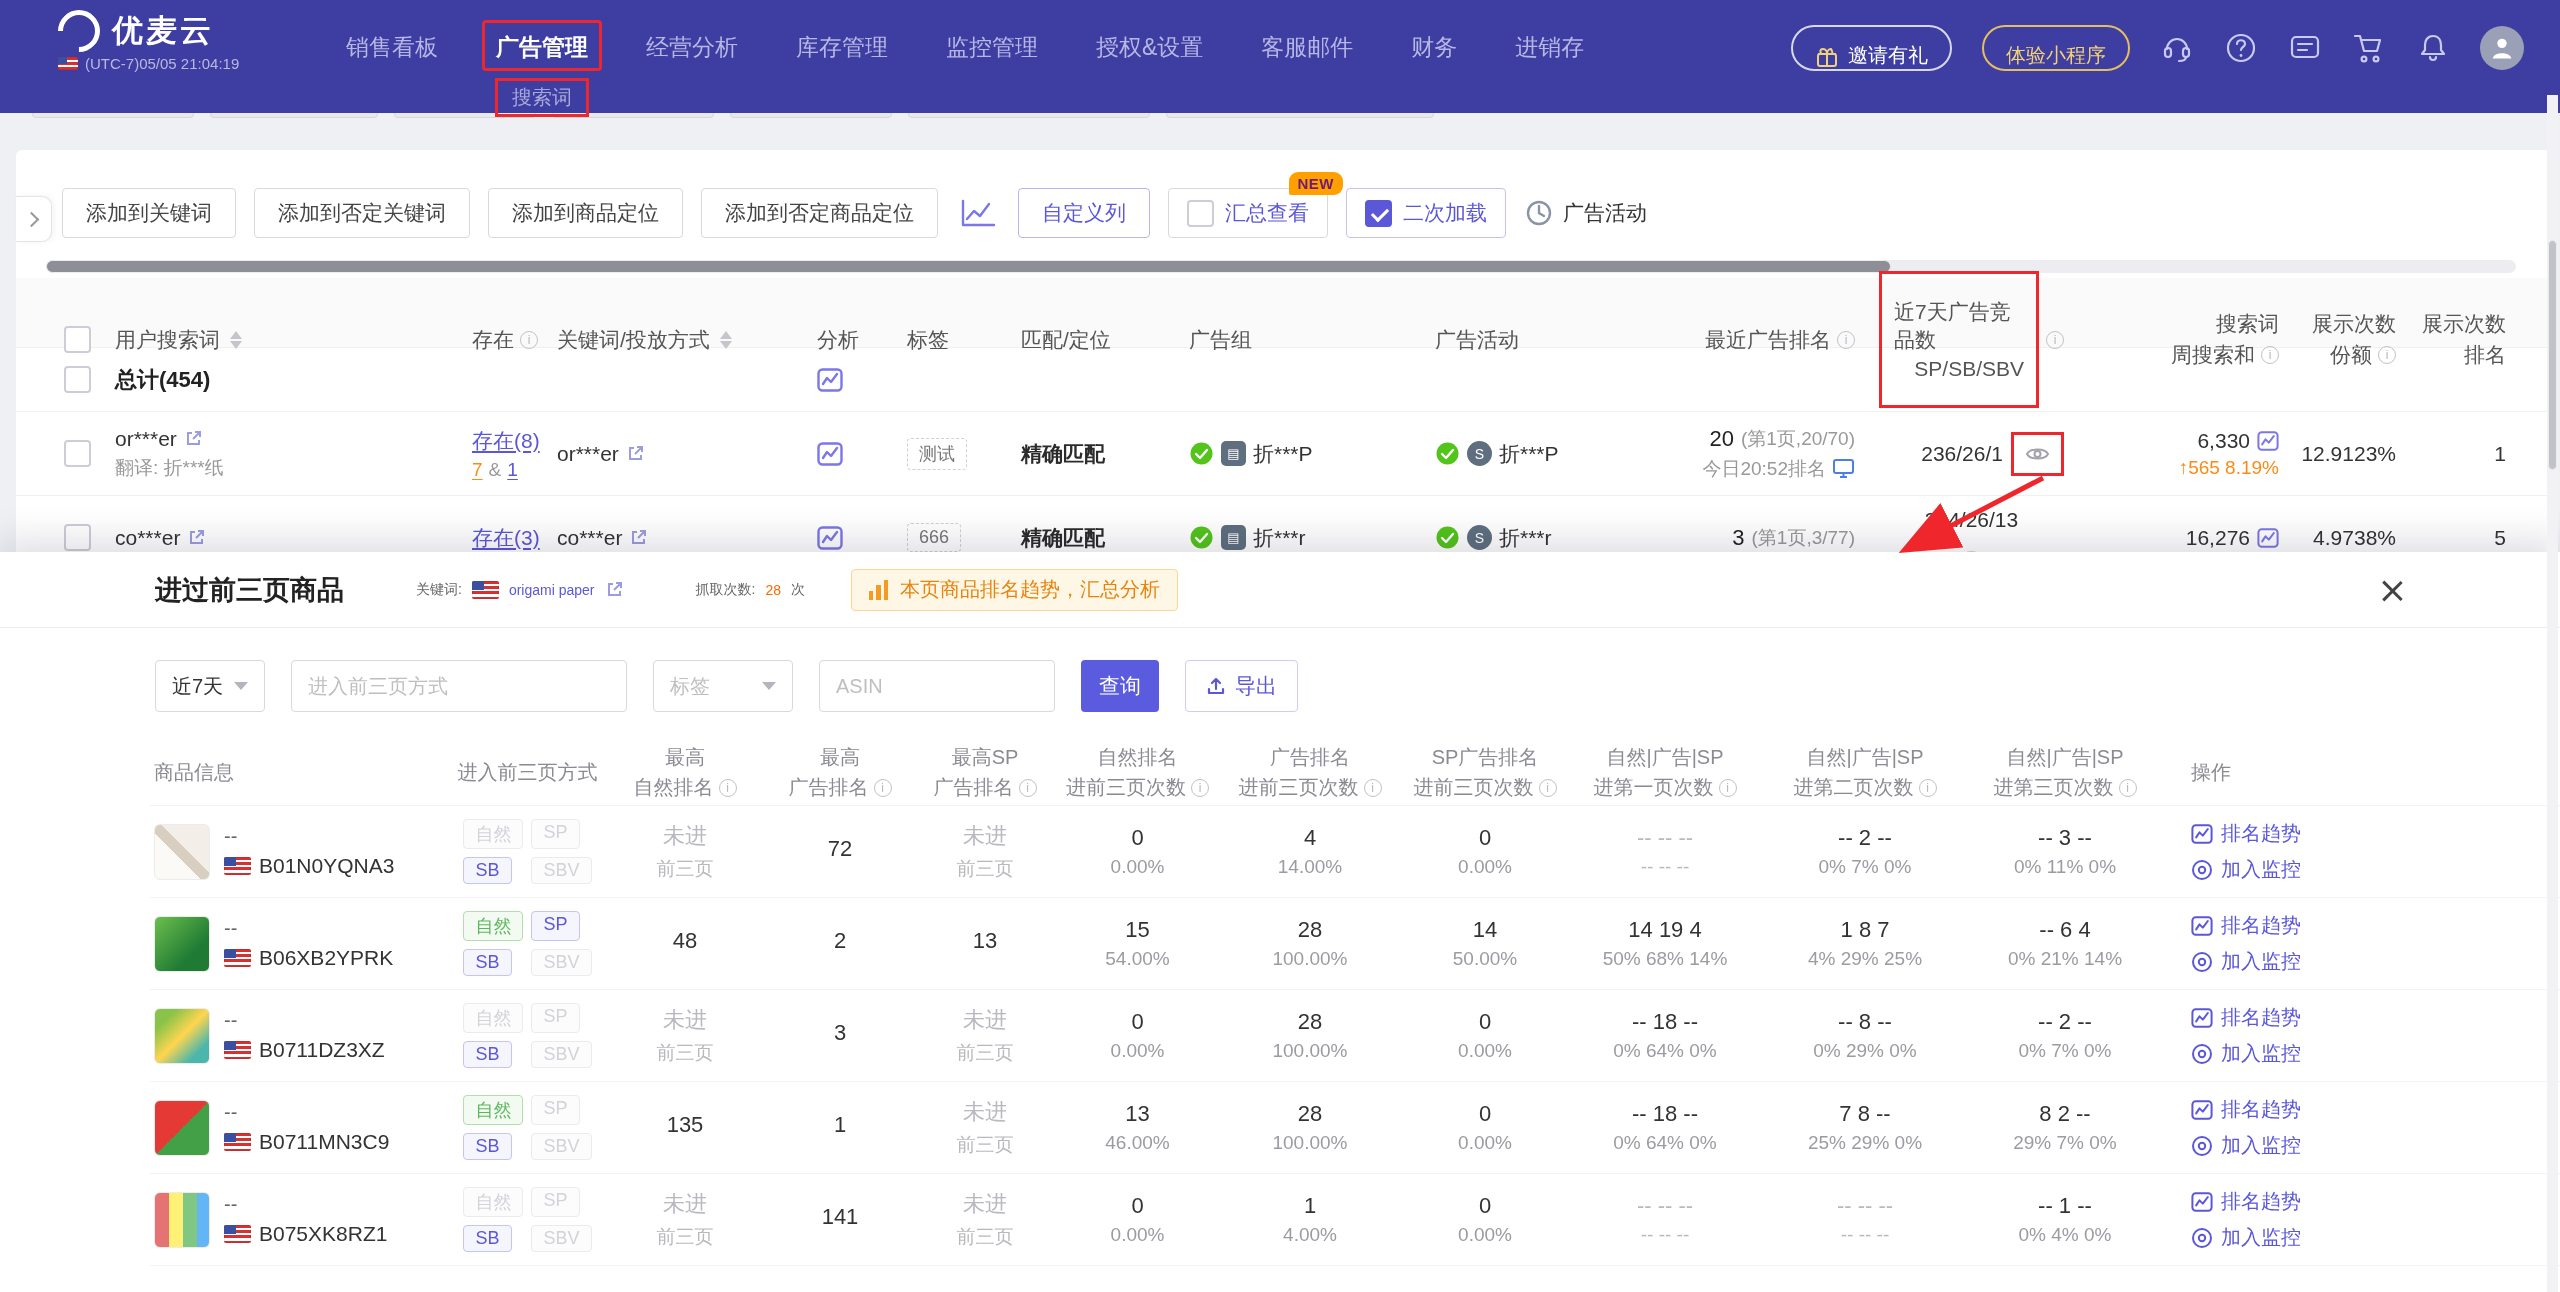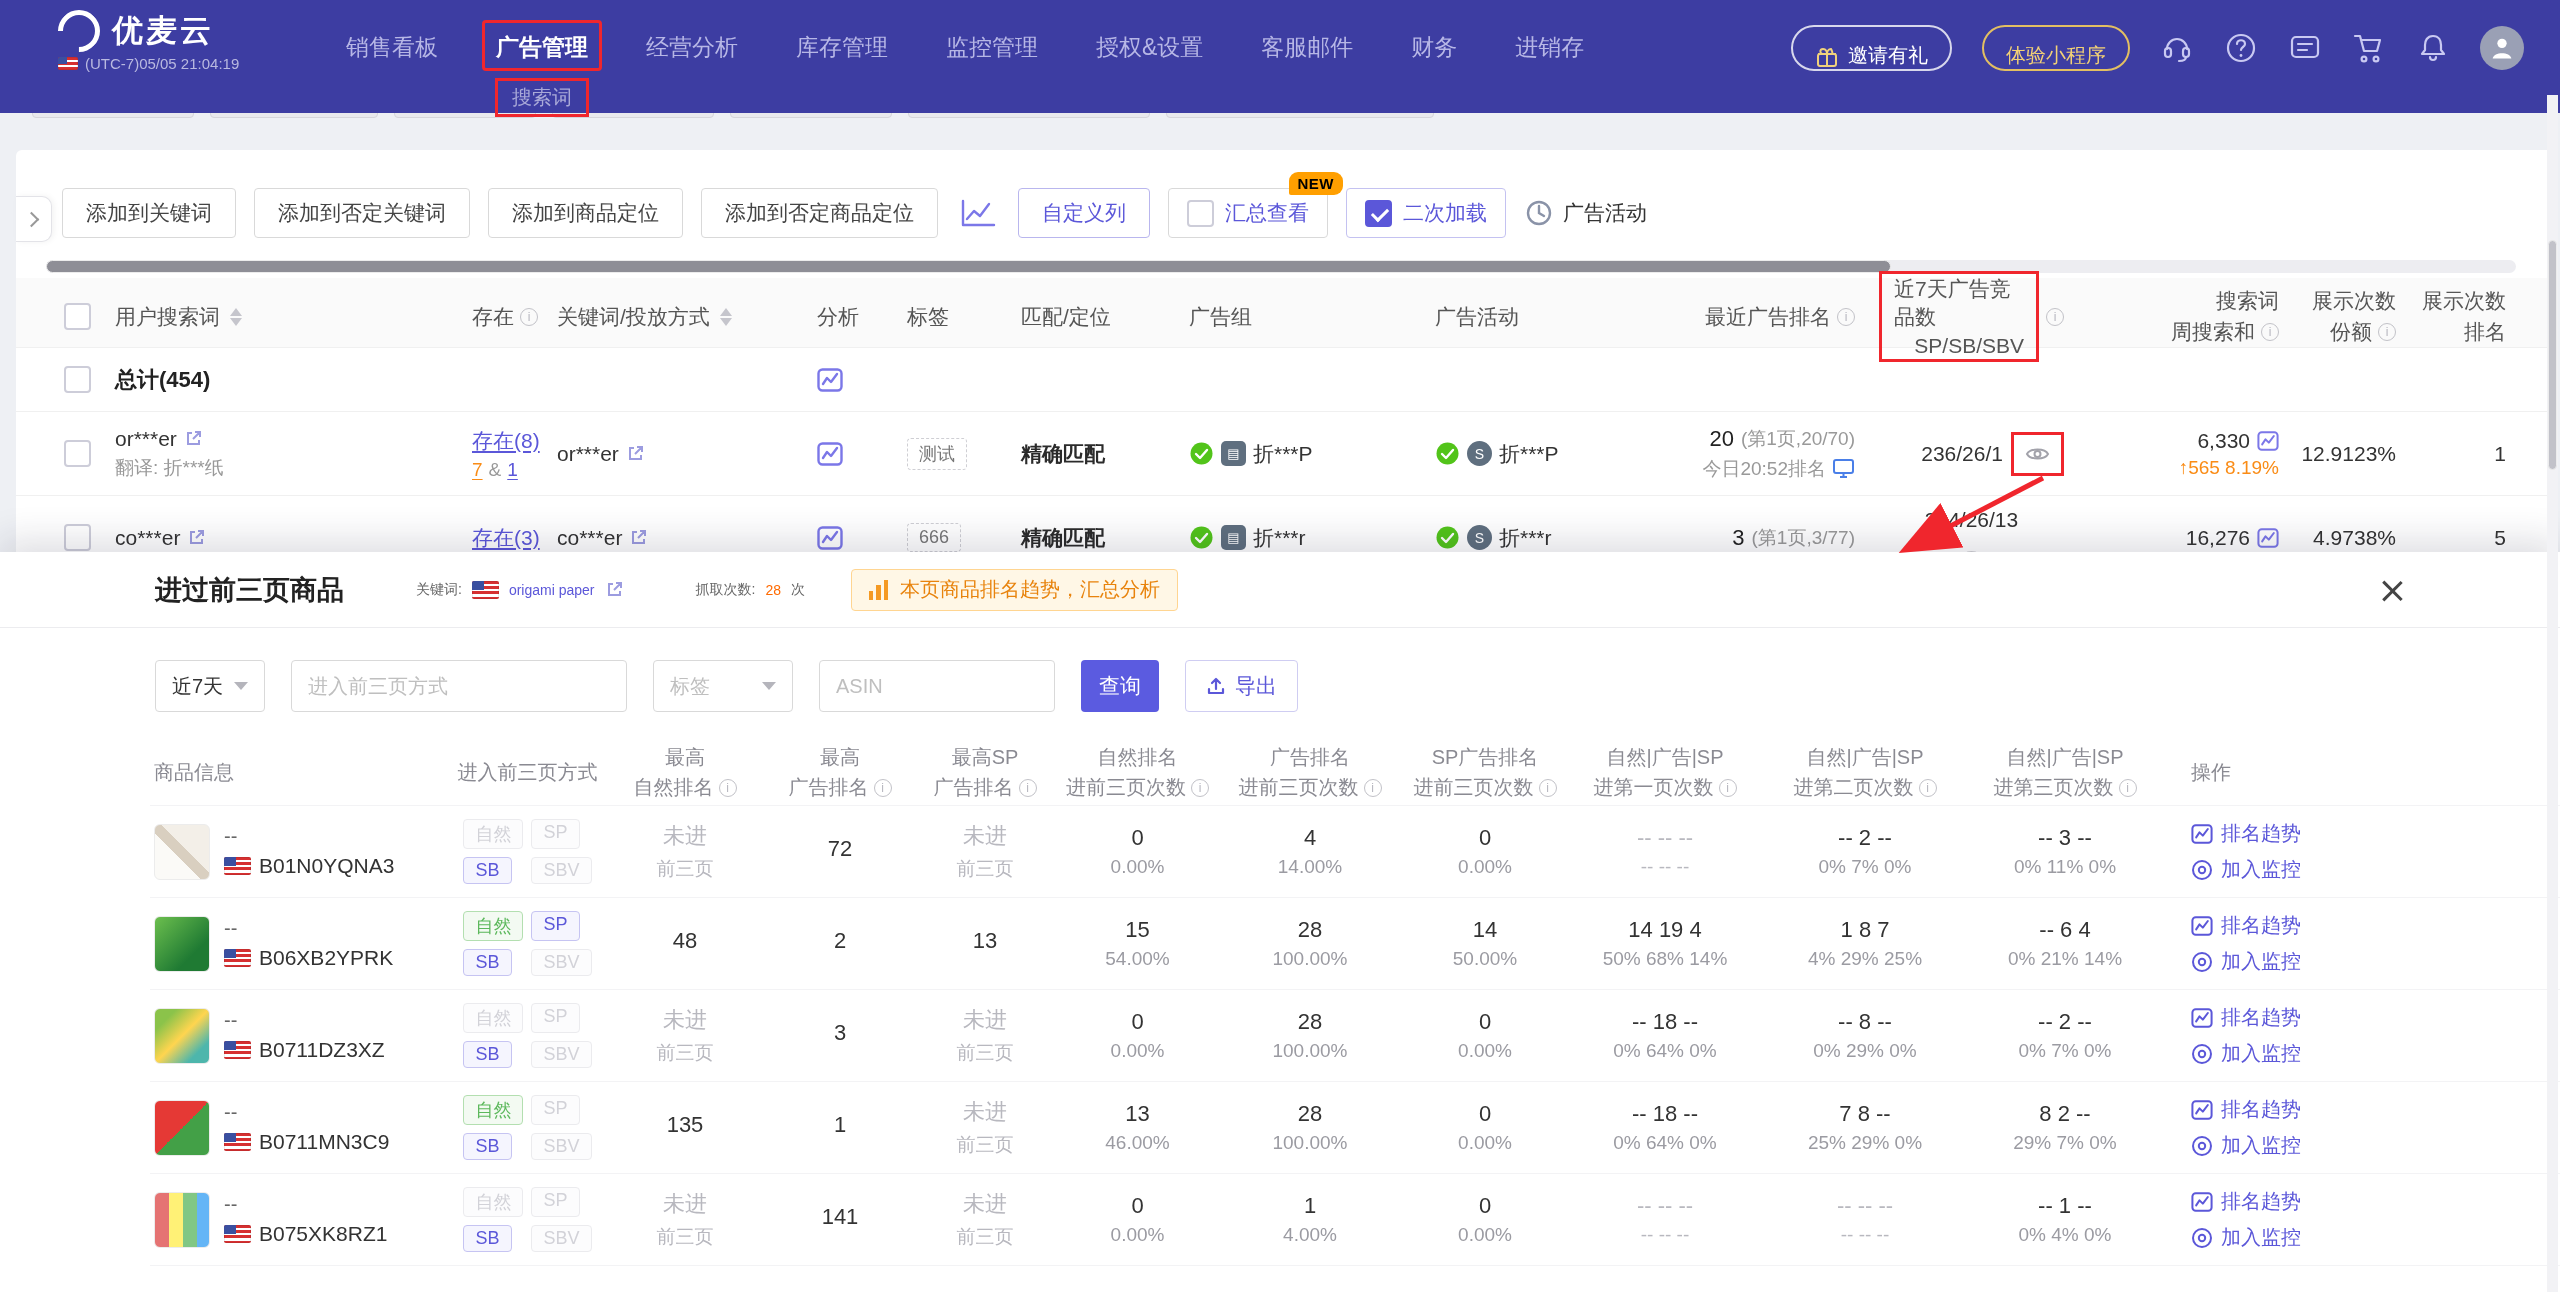--- a/index.html
+++ b/index.html
@@ -39,21 +39,21 @@
   .btn{height:50px;padding:0 23px;border:1px solid #d9d9d9;border-radius:4px;background:#fff;font-size:21px;color:#444;display:flex;align-items:center;cursor:pointer;white-space:nowrap}
   .btn.purple{color:#5b57d9;border-color:#b9b6ee}
   .icon-btn{width:44px;height:40px;display:flex;align-items:center;justify-content:center;cursor:pointer}
   .chart-ic{width:36px;height:32px;fill:none;stroke:#7b77e8;stroke-width:2.4;stroke-linejoin:round;stroke-linecap:round}
   .chart-ic-sm{width:26px;height:24px;fill:none;stroke:#7b77e8;stroke-width:2.4;stroke-linejoin:round;stroke-linecap:round;flex:none}
   .check-pill{position:relative;height:50px;padding:0 18px;border:1px solid #d9d9d9;border-radius:4px;display:flex;align-items:center;gap:11px;font-size:21px;color:#5b57d9;cursor:pointer;white-space:nowrap}
   .check-pill.loaded{border-color:#c4c2f1}
   .cb{width:27px;height:27px;border:2px solid #cdcdd9;border-radius:4px;background:#fff;flex:none;position:relative}
   .cb.checked{background:#5b57d9;border-color:#5b57d9}
   .cb.checked::after{content:"";position:absolute;left:8px;top:3px;width:7px;height:13px;border-right:3px solid #fff;border-bottom:3px solid #fff;transform:rotate(45deg)}
-  .new-badge{position:absolute;top:-17px;right:-16px;background:#ff9f00;color:#000000;font-size:15px;font-weight:bold;padding:3px 9px;border-radius:9px 9px 9px 2px;letter-spacing:.5px}
+  .new-badge{position:absolute;top:-17px;right:-16px;background:#ff9f00;color:#701a75;font-size:15px;font-weight:bold;padding:3px 9px;border-radius:9px 9px 9px 2px;letter-spacing:.5px}
   .refresh{display:flex;align-items:center;gap:9px;font-size:21px;color:#333;cursor:pointer}
   .clock-ic{width:30px;height:30px;fill:none;stroke:#8a93a8;stroke-width:2.4;stroke-linecap:round}
 
   .hscroll{position:absolute;left:30px;top:110px;width:2470px;height:13px;background:#ededf1;border-radius:7px}
   .hscroll .thumb{position:absolute;left:0;top:0;height:13px;width:1845px;background:#8e8e96;border-radius:7px;cursor:grab}
 
   
   .mtable{position:absolute;left:0;right:0;top:128px}
   .g{display:grid;grid-template-columns:56px 357px 85px 260px 90px 114px 168px 246px 256px 188px 209px 215px 117px 110px;align-items:center;border-bottom:1px solid #f0f0f0;padding-left:33px}
   .g .cell{padding-left:10px;display:flex;flex-direction:column;justify-content:center;align-items:flex-start;gap:4px;overflow:visible}
@@ -63,21 +63,21 @@
   .thr{height:64px}
   .tr{height:84px}
   .hcell-line{display:flex;align-items:center;gap:6px}
   .sort{display:flex;flex-direction:column;gap:2px;margin-left:4px}
   .sort i{width:0;height:0;border-left:6px solid transparent;border-right:6px solid transparent}
   .sort .up{border-bottom:8px solid #c5c5cc}
   .sort .dn{border-top:8px solid #c5c5cc}
   .info{display:inline-flex;width:18px;height:18px;border:1.5px solid #c2c2c8;border-radius:50%;color:#b8b8c0;align-items:center;justify-content:center;flex:none;font-size:12px}
   .info::after{content:"i";font-style:normal}
   .th2{display:flex;flex-direction:column;gap:3px;align-items:flex-end}
-  .red-wrap{display:inline-flex;flex-direction:column;gap:3px;align-items:flex-end;border:3px solid #f0262d;padding:1px 12px;margin:-7px 0}
+  .red-wrap{display:inline-flex;flex-direction:column;gap:3px;align-items:flex-end;border:3px solid #f0262d;padding:24px 12px;margin:-7px 0}
   .total-label{font-size:22px;font-weight:bold;color:#222}
   .t-main{font-size:21px;color:#333;display:flex;align-items:center;gap:7px}
   .t-sub{font-size:19px;color:#999;display:flex;align-items:center;gap:6px}
   .link-p{color:#5b57d9;text-decoration:underline;text-underline-offset:3px;cursor:pointer}
   .link-o{color:#fa8c16;text-decoration:underline;text-underline-offset:3px;cursor:pointer}
   .ext-ic{width:19px;height:19px;fill:none;stroke:#9c9ce0;stroke-width:2;flex:none}
   .tagchip{border:1px dashed #cfcfd4;color:#777;font-size:18px;padding:3px 11px;border-radius:4px}
   .match{font-weight:bold;font-size:21px;color:#2b2b2b}
   .ck-ic{width:25px;height:25px;flex:none}
   .sq-ic{width:25px;height:25px;border-radius:5px;background:#5f6f7f;color:#fff;font-size:13px;display:inline-flex;align-items:center;justify-content:center;flex:none}

